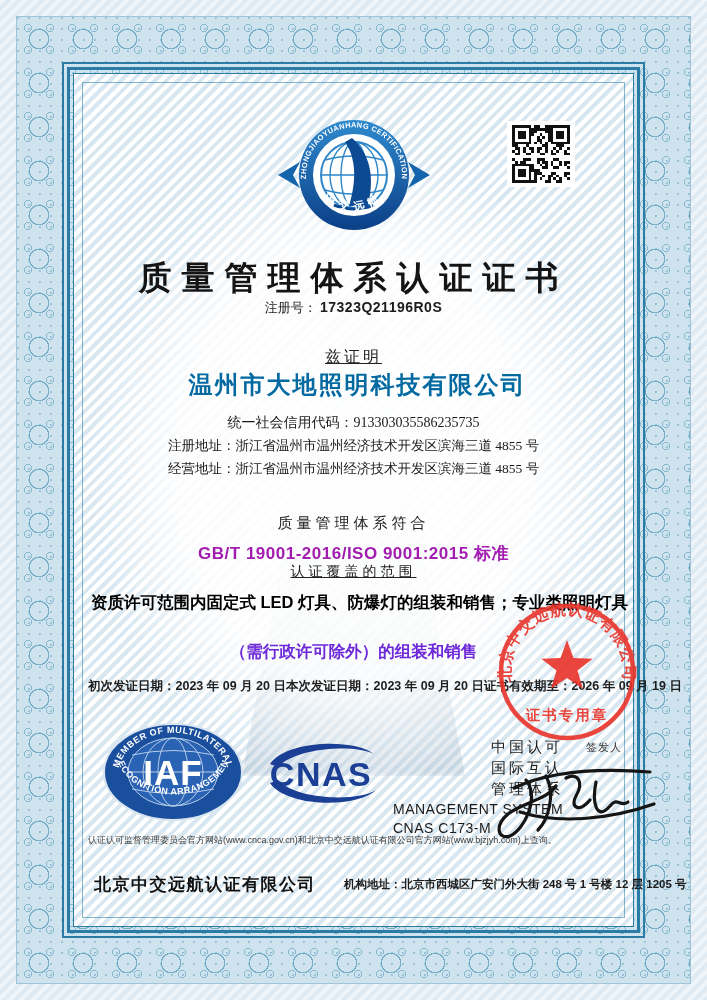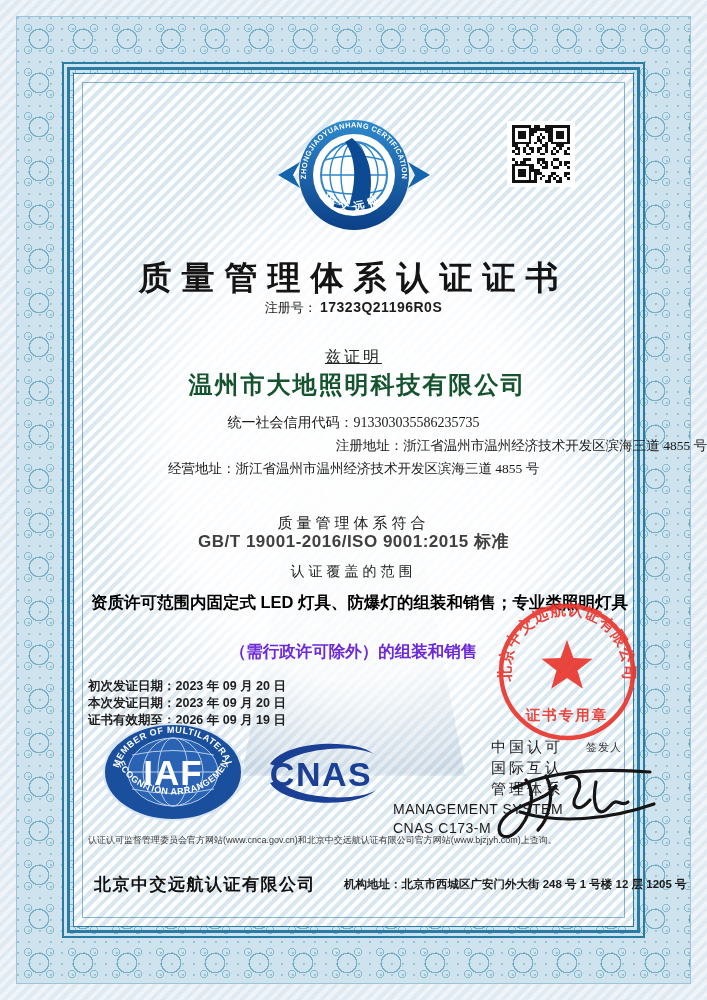--- a/index.html
+++ b/index.html
@@ -43,32 +43,32 @@
   .abs { position:absolute; }
   .ctr { left:0; right:0; text-align:center; }
 
   .qr-box { left:507px; top:121px; width:68px; height:66px; background:#fff; padding:4px; }
   .qr-box svg { width:100%; height:100%; shape-rendering:crispEdges; }
 
   .title { top:256px; font:600 33px "Liberation Serif","DejaVu Serif",serif; letter-spacing:10px; color:#141414; }
   .regline { top:299px; font:13px "Liberation Serif","DejaVu Serif",serif; color:#222; }
   .regline .regno { font:600 14px "Liberation Sans","DejaVu Sans",sans-serif; letter-spacing:.5px; color:#1b1b1b; }
   .certify { top:347px; font:16px "Liberation Serif","DejaVu Serif",serif; letter-spacing:3px; color:#222;text-decoration:underline; }
-  .company { top:369px; font:700 24px "Liberation Sans","DejaVu Sans",sans-serif; letter-spacing:2px; color:#14532d;margin-left:8px; }
+  .company { top:369px; font:700 24px "Liberation Sans","DejaVu Sans",sans-serif; letter-spacing:2px; color:#0369a1;margin-left:8px; }
   .credit  { top:414px; font:14px "Liberation Serif","DejaVu Serif",serif; color:#1a1a1a; }
   .addr    { font:13.5px "Liberation Serif","DejaVu Serif",serif; color:#1a1a1a; }
-  .addr1 { top:437px;text-align:right; } .addr2 { top:460px; }
+  .addr1 { top:437px; } .addr2 { top:460px; }
   .conform { top:507px; font:15px "Liberation Serif","DejaVu Serif",serif; letter-spacing:4px; color:#222;margin-top:7px; }
-  .standard{ top:530px; font:700 17px "Liberation Sans","DejaVu Sans",sans-serif; letter-spacing:.5px; color:#404040; }
-  .scopetitle { top:563px; font:14px "Liberation Serif","DejaVu Serif",serif; letter-spacing:4px; color:#222; }
+  .standard{ top:542px; font:700 17px "Liberation Sans","DejaVu Sans",sans-serif; letter-spacing:.5px; color:#a21caf; }
+  .scopetitle { top:563px; font:14px "Liberation Serif","DejaVu Serif",serif; letter-spacing:4px; color:#222;text-decoration:underline; }
   .scope1 { top:592px; font:700 16.5px "Liberation Sans","DejaVu Sans",sans-serif; color:#000000;padding-left:12px; }
   .scope2 { top:630px; font:700 16.5px "Liberation Sans","DejaVu Sans",sans-serif; color:#6d28d9;margin-top:11px; }
 
   .dates { top:678px; left:88px; right:86px; display:flex; justify-content:space-between;
-           font:700 12.5px "Liberation Sans","DejaVu Sans",sans-serif; color:#1d1d1d; white-space:nowrap;flex-direction:column; }
+           font:700 12.5px "Liberation Sans","DejaVu Sans",sans-serif; color:#1d1d1d; white-space:nowrap; }
 
   .iaf  { left:102px; top:722px; width:142px; height:100px; }
   .cnas { left:258px; top:738px; width:126px; height:70px; }
   .acc-lines { left:393px; top:737px; color:#1c1c1c; }
   .acc-lines div:nth-child(-n+3) { font:15px "Liberation Serif","DejaVu Serif",serif; letter-spacing:3px; line-height:21px;text-align:right; }
   .acc-lines div:nth-child(n+4) { font:14px "Liberation Sans","DejaVu Sans",sans-serif; line-height:19px; letter-spacing:.5px; }
 
   .signer { left:586px; top:740px; font:11px "Liberation Serif","DejaVu Serif",serif; color:#333; letter-spacing:1px;text-align:center; }
   .signature { left:428px; top:742px; width:232px; height:102px; }
   .stamp { left:496px; top:601px; width:142px; height:142px; opacity:.9; }

